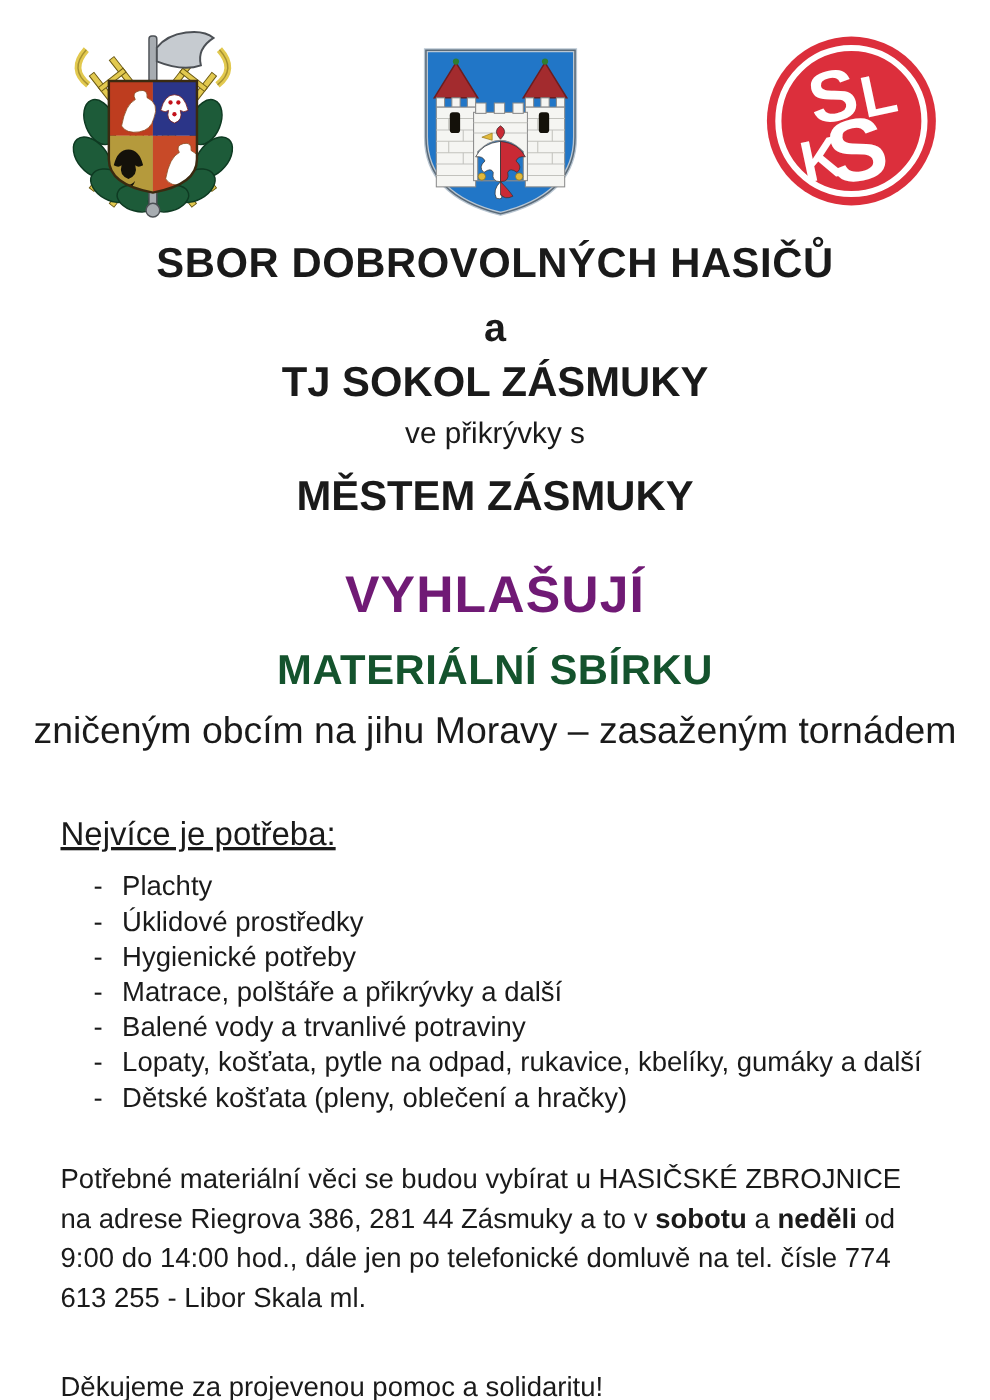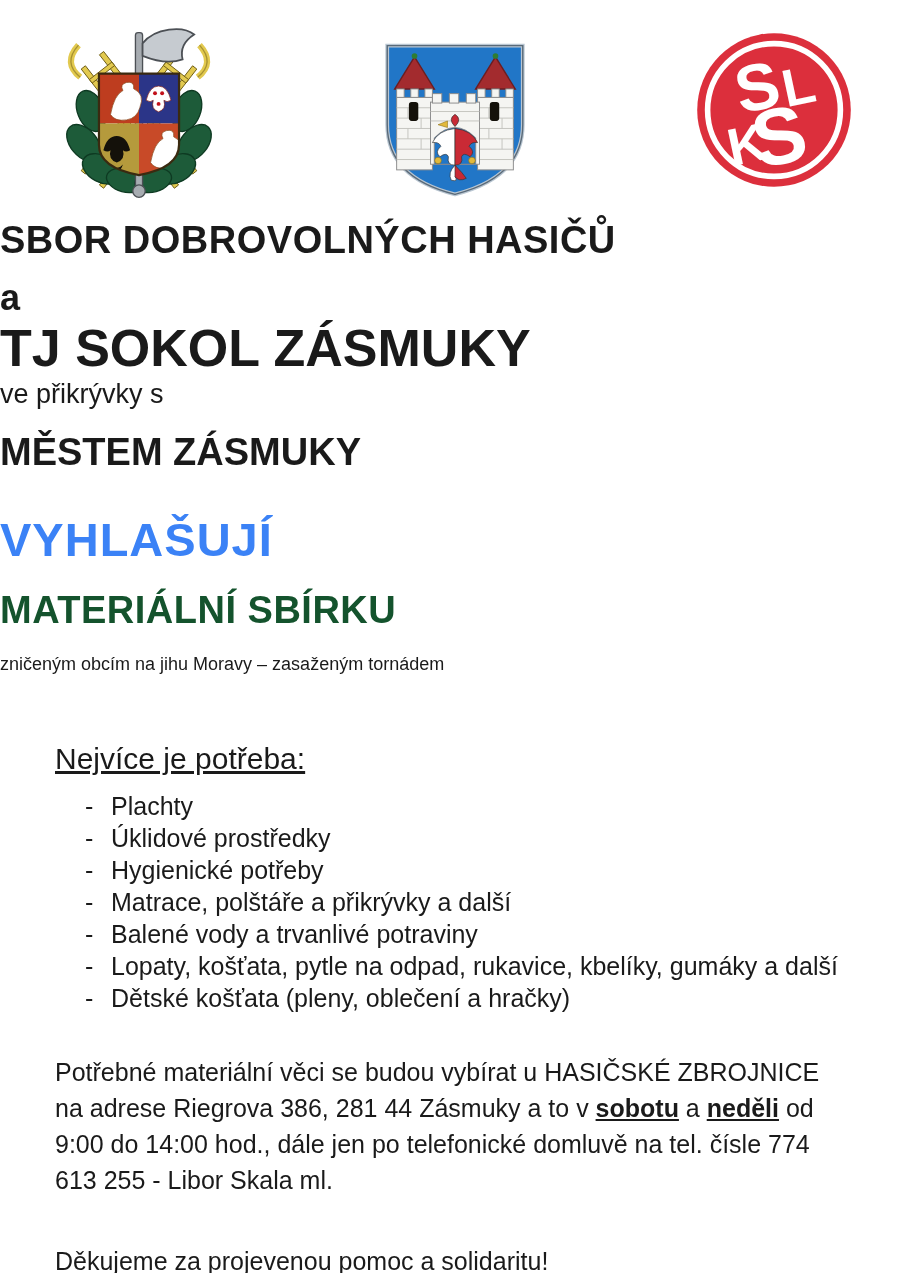--- a/index.html
+++ b/index.html
@@ -13,50 +13,50 @@
     overflow:hidden;
   }
   
   .logos{position:relative;height:200px;}
   .logo{position:absolute;}
   .logo-left{left:48px;top:22px;width:182px;height:178px;}
   .logo-center{left:376px;top:40px;width:158px;height:160px;}
   .logo-right{left:694px;top:26px;width:160px;height:168px;}
   .logo svg{width:100%;height:100%;display:block;}
   
-  .c{margin:0;}
+  .c{text-align:center;margin:0;}
   .h-main{font-size:38px;font-weight:bold;letter-spacing:.5px;margin-top:18px;line-height:44px;}
   .h-a{font-size:36px;font-weight:bold;margin-top:16px;line-height:40px;}
-  .h-main2{font-size:52px;font-weight:bold;margin-top:8px;line-height:44px;}
+  .h-main2{font-size:38px;font-weight:bold;margin-top:8px;line-height:44px;}
   .h-sub{font-size:27px;font-weight:normal;margin-top:8px;line-height:32px;}
   .h-main3{font-size:38px;font-weight:bold;margin-top:20px;line-height:44px;}
-  .h-red1{font-size:47px;font-weight:bold;color:#3b82f6;margin-top:38px;line-height:56px;letter-spacing:1px;}
+  .h-red1{font-size:47px;font-weight:bold;color:#701a75;margin-top:38px;line-height:56px;letter-spacing:1px;}
   .h-red2{font-size:38px;font-weight:bold;color:#14532d;margin-top:20px;line-height:44px;letter-spacing:.5px;}
-  .h-desc{font-size:18px;margin-top:16px;line-height:32px;}
+  .h-desc{font-size:34px;margin-top:16px;line-height:32px;}
   
   .needs-heading{
     margin:64px 0 0 55px;
     font-size:30px;font-weight:normal;
     text-decoration:underline;
     line-height:30px;
   }
   ul.needs{list-style:none;margin:16px 0 0 0;padding:0;}
   ul.needs li{
     display:flex;
     font-size:25px;line-height:32px;
     padding-left:85px;
   }
   ul.needs li .dash{width:26px;flex:0 0 26px;}
   
   .info{
     margin:40px 55px 0 55px;
     font-size:25px;line-height:36px;
     text-align:left;
   }
-  .info .bu{font-weight:bold;text-decoration:underline;}
+  .info .bu{font-weight:bold;}
   .thanks{
     margin:48px 55px 0 55px;
     font-size:25px;line-height:30px;
   }
 </style>
 </head>
 <body>
 
 <div class="page">
 

